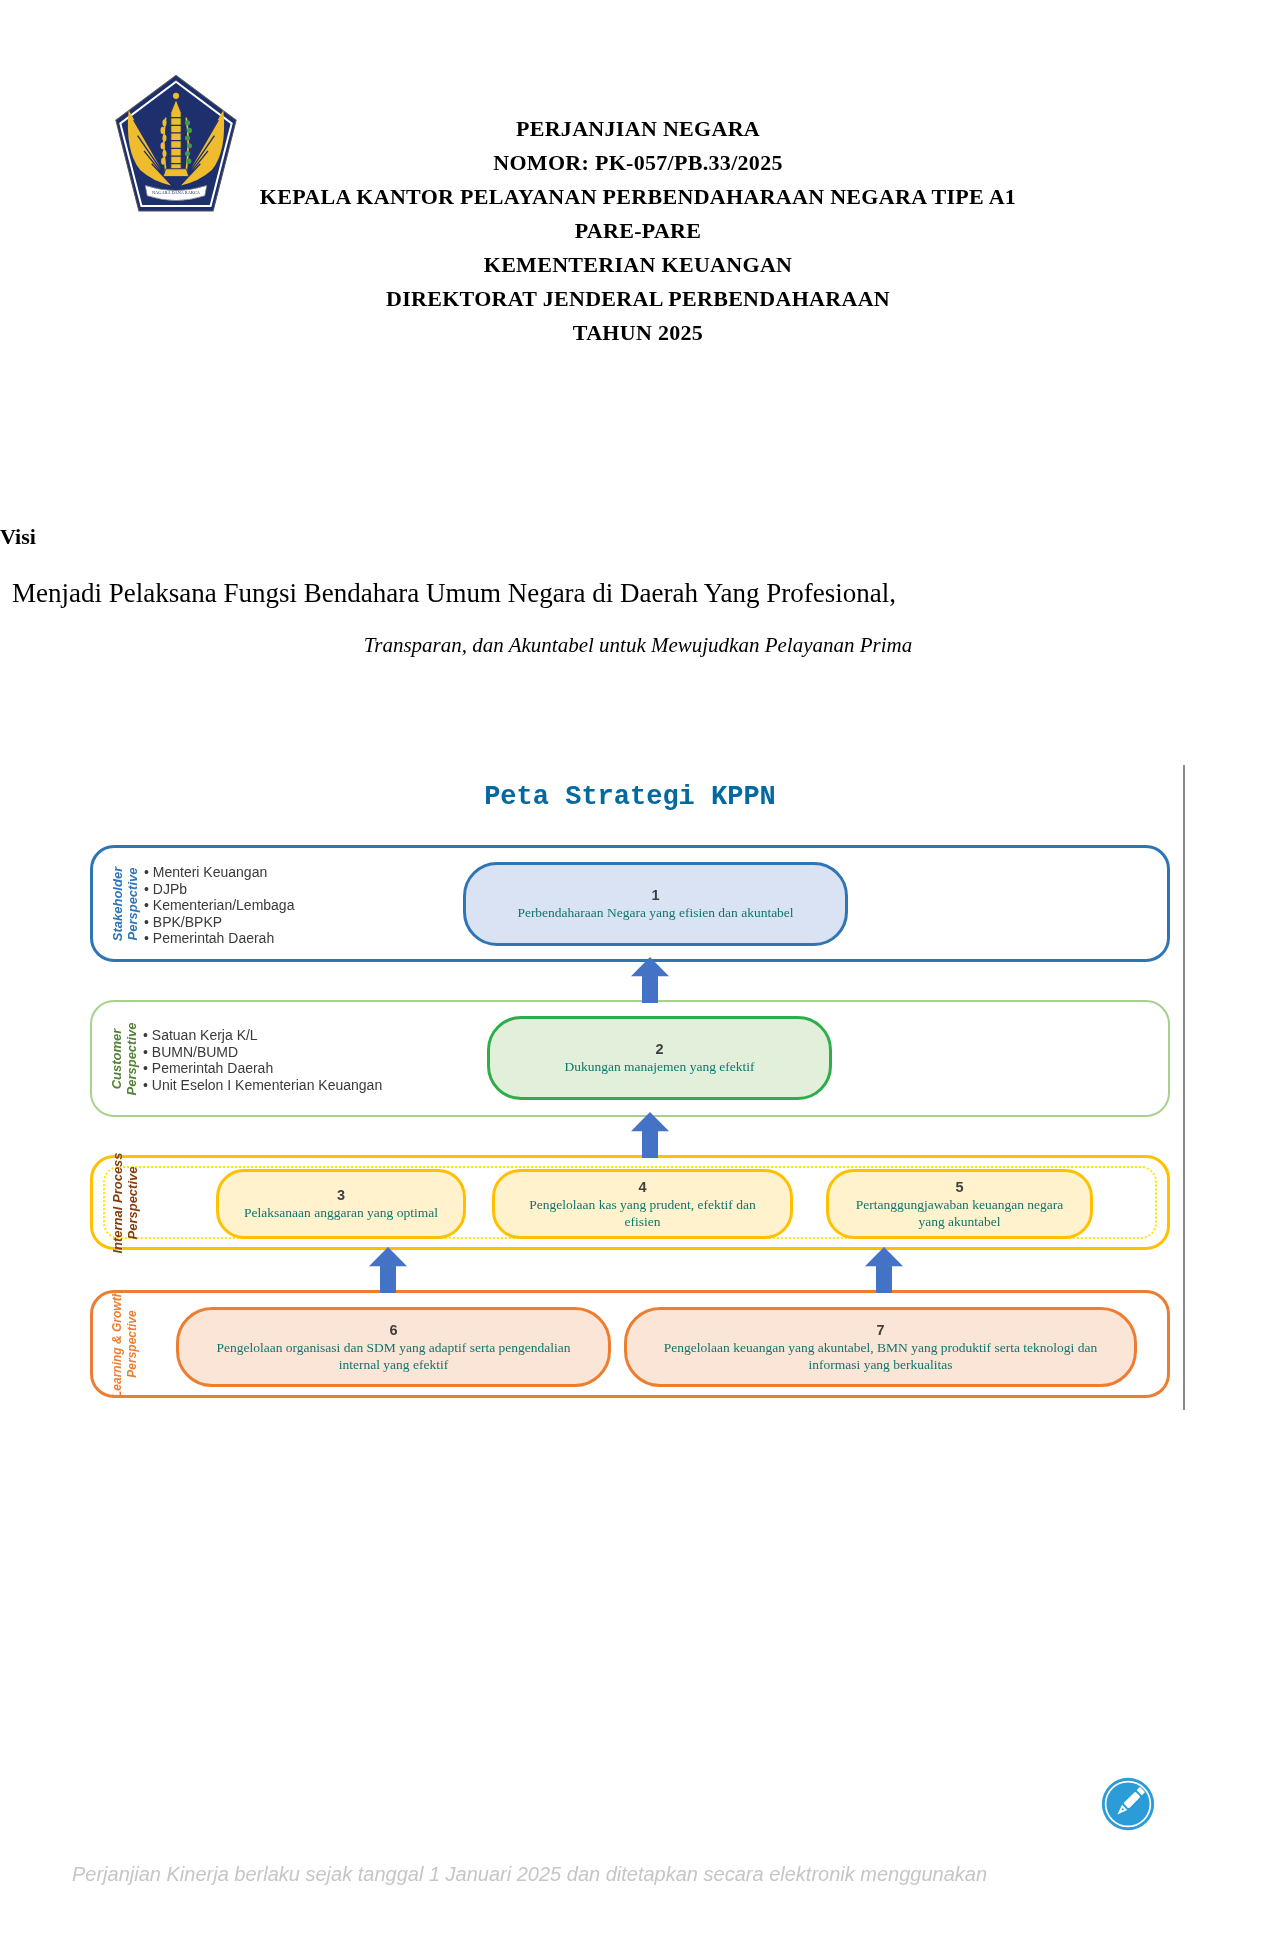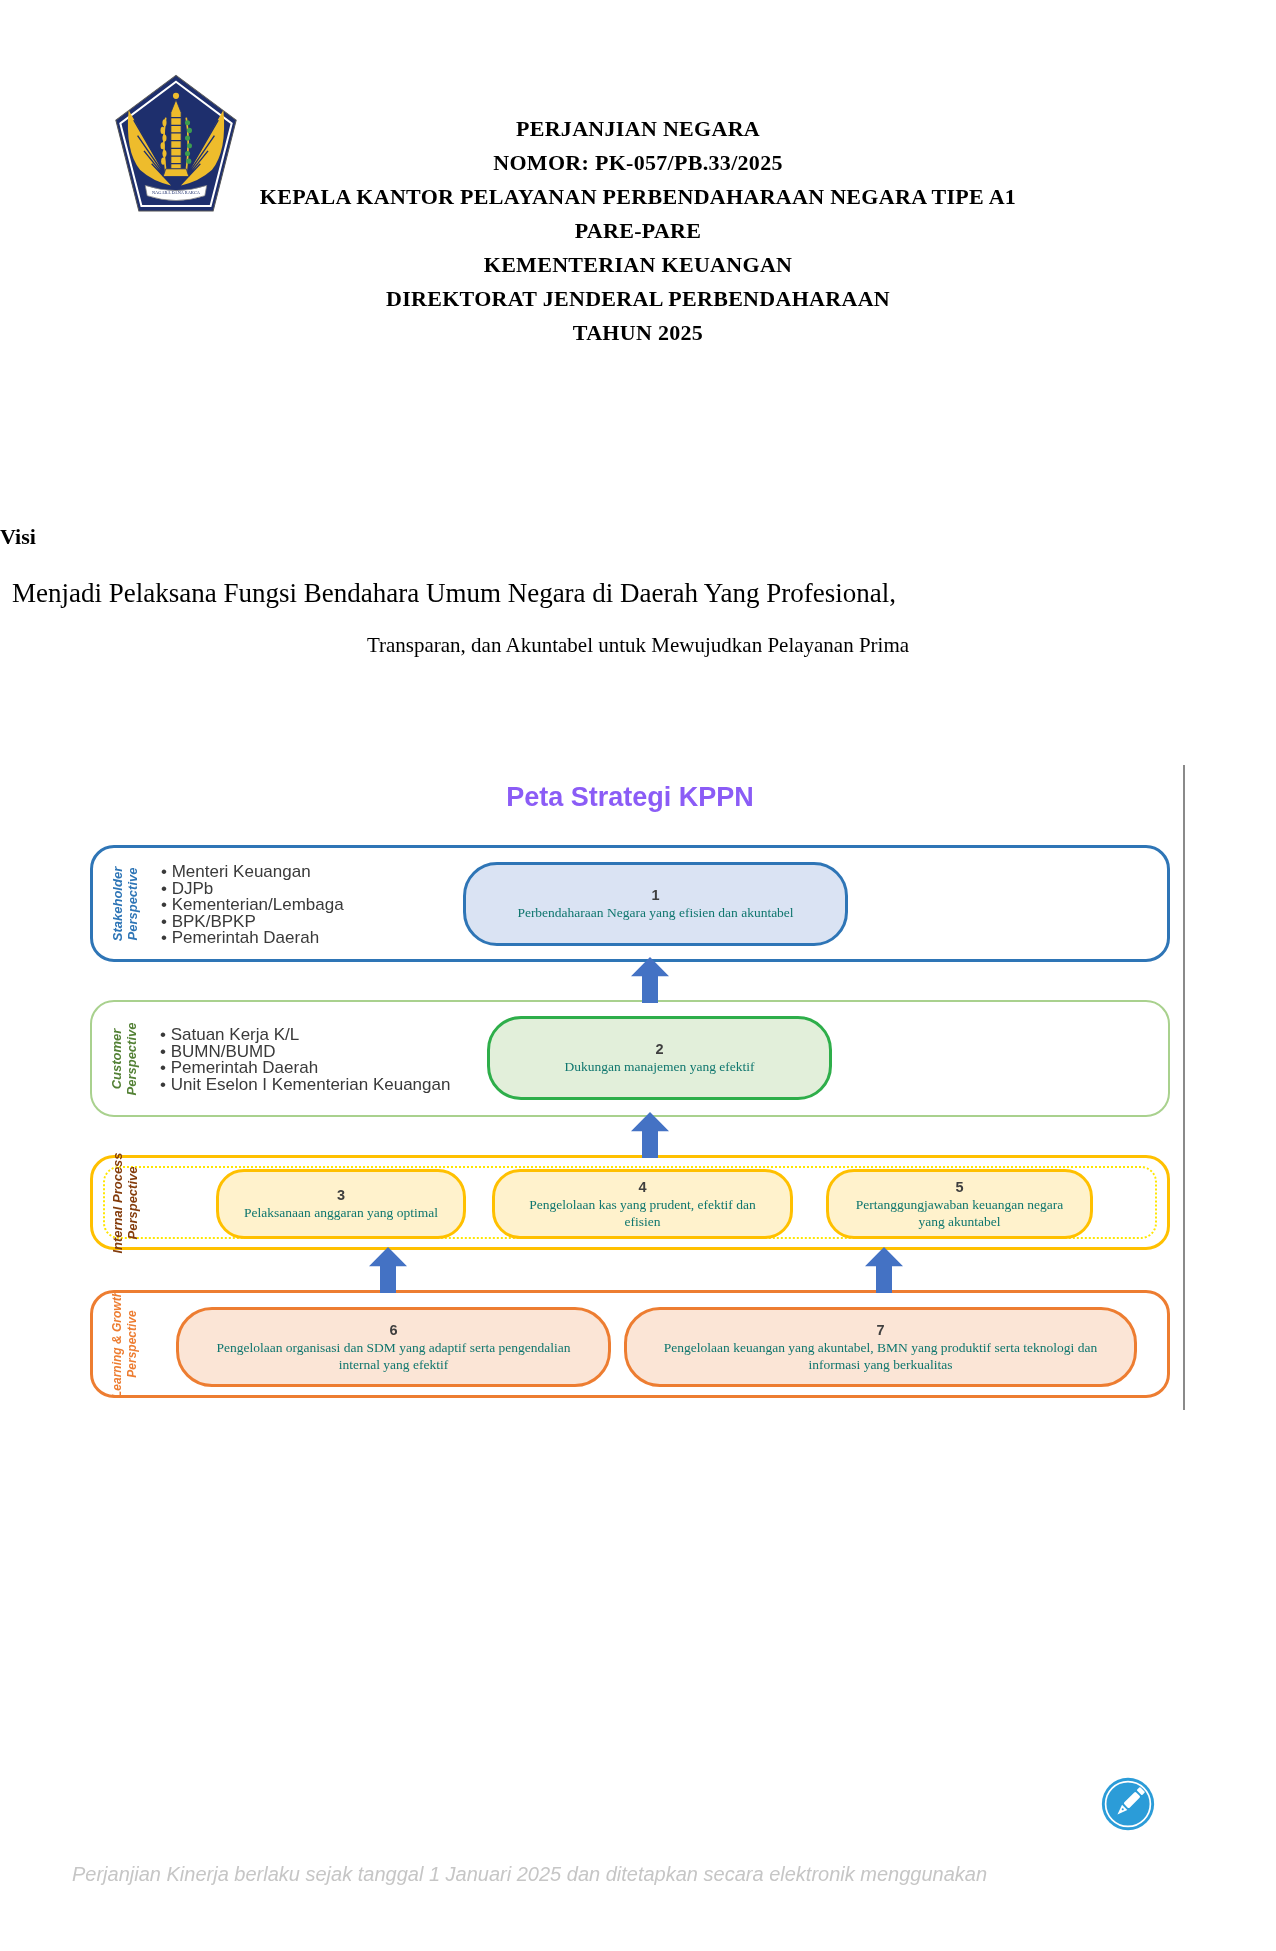--- a/index.html
+++ b/index.html
@@ -8,49 +8,49 @@
 
   
   .logo{position:absolute;left:112px;top:74px;width:128px;height:141px;}
   .header-lines{position:absolute;left:0;top:112px;width:100%;text-align:center;
                 font-size:22px;font-weight:bold;line-height:34px;letter-spacing:.3px;}
 
   
   .visi-heading{position:absolute;left:0;top:524px;width:100%;text-align:left;
                 font-size:22px;font-weight:bold;}
   .visi-line1{position:absolute;left:12px;top:578px;width:100%;text-align:left;font-size:27px;}
-  .visi-line2{position:absolute;left:0;top:633px;width:100%;text-align:center;font-size:21px;}
+  .visi-line2{position:absolute;left:0;top:633px;width:100%;text-align:center;font-size:21px;font-style:italic;}
 
   
   .map{position:absolute;left:75px;top:760px;width:1120px;height:660px;
        font-family:"Liberation Sans","DejaVu Sans",sans-serif;}
   .map-title{position:absolute;left:15px;top:22px;width:1080px;text-align:center;
-             font-family:Liberation Sans, sans-serif;
-             font-size:27px;font-weight:bold;color:#8b5cf6;}
+             font-family:Liberation Mono, monospace;
+             font-size:27px;font-weight:bold;color:#0369a1;}
   .vline{position:absolute;left:1108px;top:5px;width:2px;height:645px;background:#8a8a8a;}
 
   .prow{position:absolute;left:15px;width:1080px;border-radius:24px;background:#fff;box-sizing:border-box;}
   .row1{top:85px;height:117px;border:3px solid #2e75b6;}
   .row2{top:240px;height:117px;border:2px solid #a9d18e;}
   .row3{top:395px;height:95px;border:3px solid #ffc000;}
   .row4{top:530px;height:108px;border:3px solid #ed7d31;}
   .dotted-inner{position:absolute;left:10px;right:10px;top:8px;bottom:8px;
                 border:2px dotted #ffe600;border-radius:16px;}
 
   .row-label{position:absolute;top:50%;left:32px;width:120px;
              transform:translate(-50%,-50%) rotate(-90deg);
              text-align:center;font-style:italic;font-weight:bold;
              font-size:13px;line-height:15px;}
   .row1 .row-label{color:#2e75b6;}
   .row2 .row-label{color:#538135;}
   .row3 .row-label{color:#843c0c;}
   .row4 .row-label{color:#ed7d31;font-size:12px;}
 
-  .bullets{position:absolute;left:68px;margin:0;padding:0;list-style:none;
-           font-size:17px;line-height:16.5px;color:#3a3a3a;}
+  .bullets{position:absolute;left:51px;margin:0;padding:0;list-style:none;
+           font-size:14px;line-height:16.5px;color:#3a3a3a;}
   .row1 .bullets{top:16px;}
   .row2 .bullets{top:25px;}
   .bullets li::before{content:"• ";}
 
   .sbox{position:absolute;display:flex;flex-direction:column;justify-content:center;
         align-items:center;text-align:center;box-sizing:border-box;}
   .sbox .num{font-weight:bold;font-size:14.5px;color:#3f3f3f;line-height:18px;}
   .sbox .txt{font-size:13.5px;color:#0f766e;line-height:17.5px;font-family:Liberation Serif, serif;}
   .box1{left:370px;top:14px;width:385px;height:84px;background:#dae3f3;
         border:3px solid #2e75b6;border-radius:34px;}

